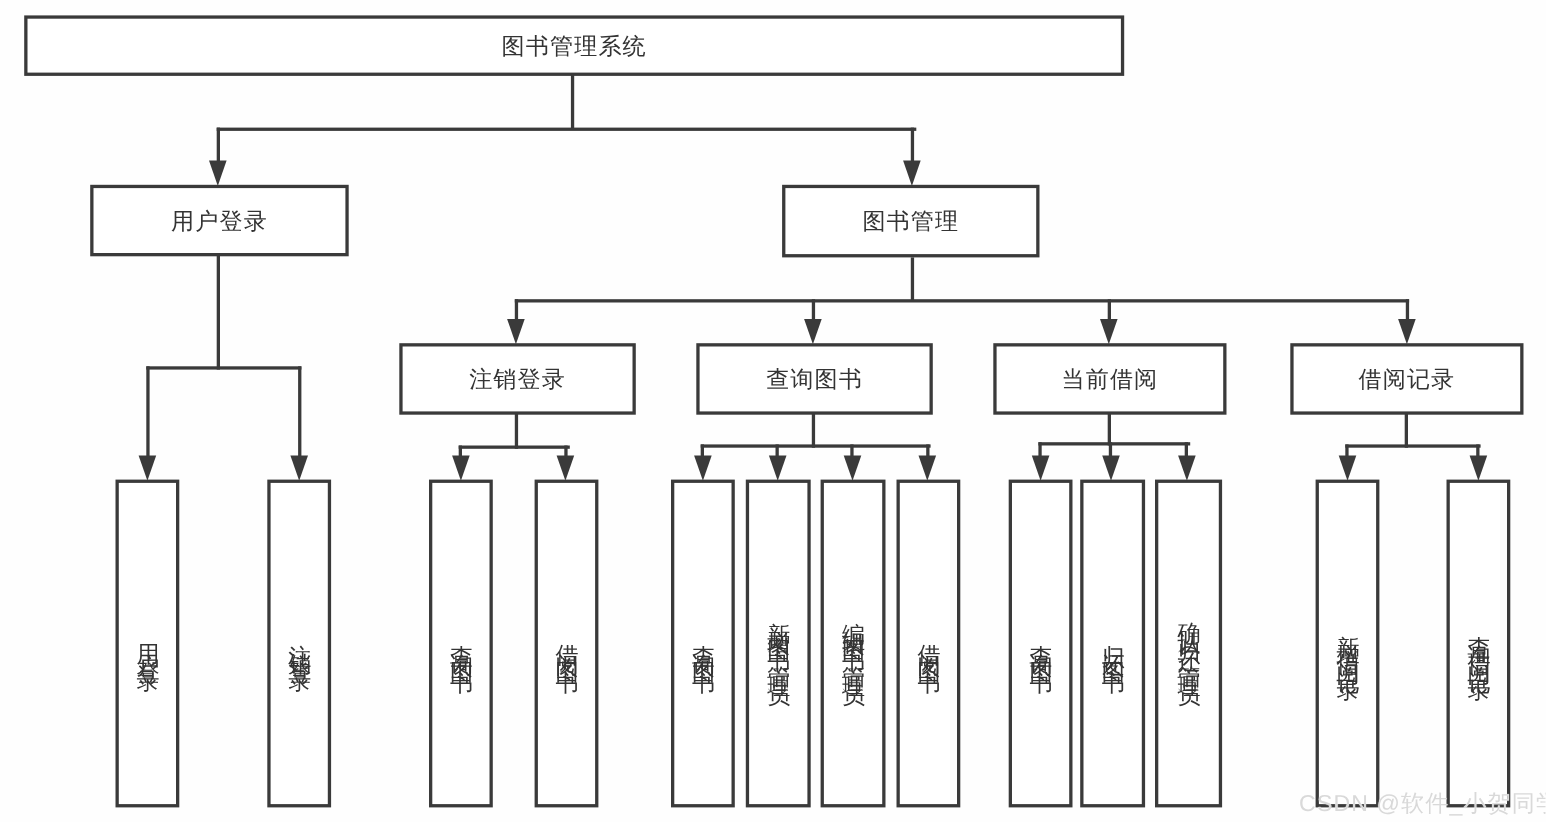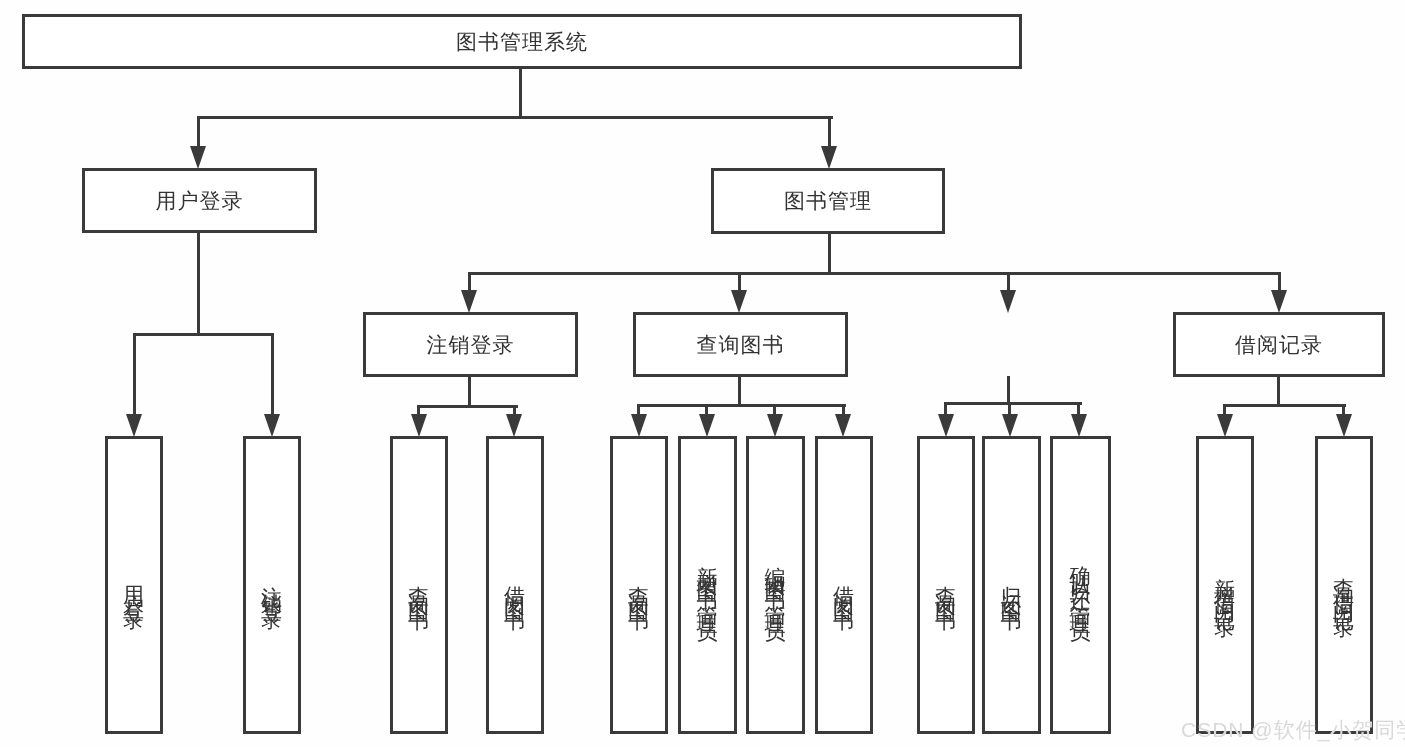--- a/index.html
+++ b/index.html
@@ -73,20 +73,23 @@
   </div>
   <div class="box hbox" style="left:711px; top:168px; width:234px; height:66px;">
     <span class="lbl">图书管理</span>
   </div>
 
   <div class="box hbox" style="left:363px; top:312px; width:215px; height:65px;">
     <span class="lbl">注销登录</span>
   </div>
   <div class="box hbox" style="left:633px; top:312px; width:215px; height:65px;">
     <span class="lbl">查询图书</span>
+  </div>
+  <div class="box hbox" style="left:903px; top:312px; width:212px; height:65px;">
+    <span class="lbl">当前借阅</span>
   </div>
   <div class="box hbox" style="left:1173px; top:312px; width:212px; height:65px;">
     <span class="lbl">借阅记录</span>
   </div>
 
   <div class="box vbox" style="left:105px; top:436px; width:58px; height:298px;">
     <span class="lbl">用户登录</span>
   </div>
   <div class="box vbox" style="left:243px; top:436px; width:58px; height:298px;">
     <span class="lbl">注销登录</span>

